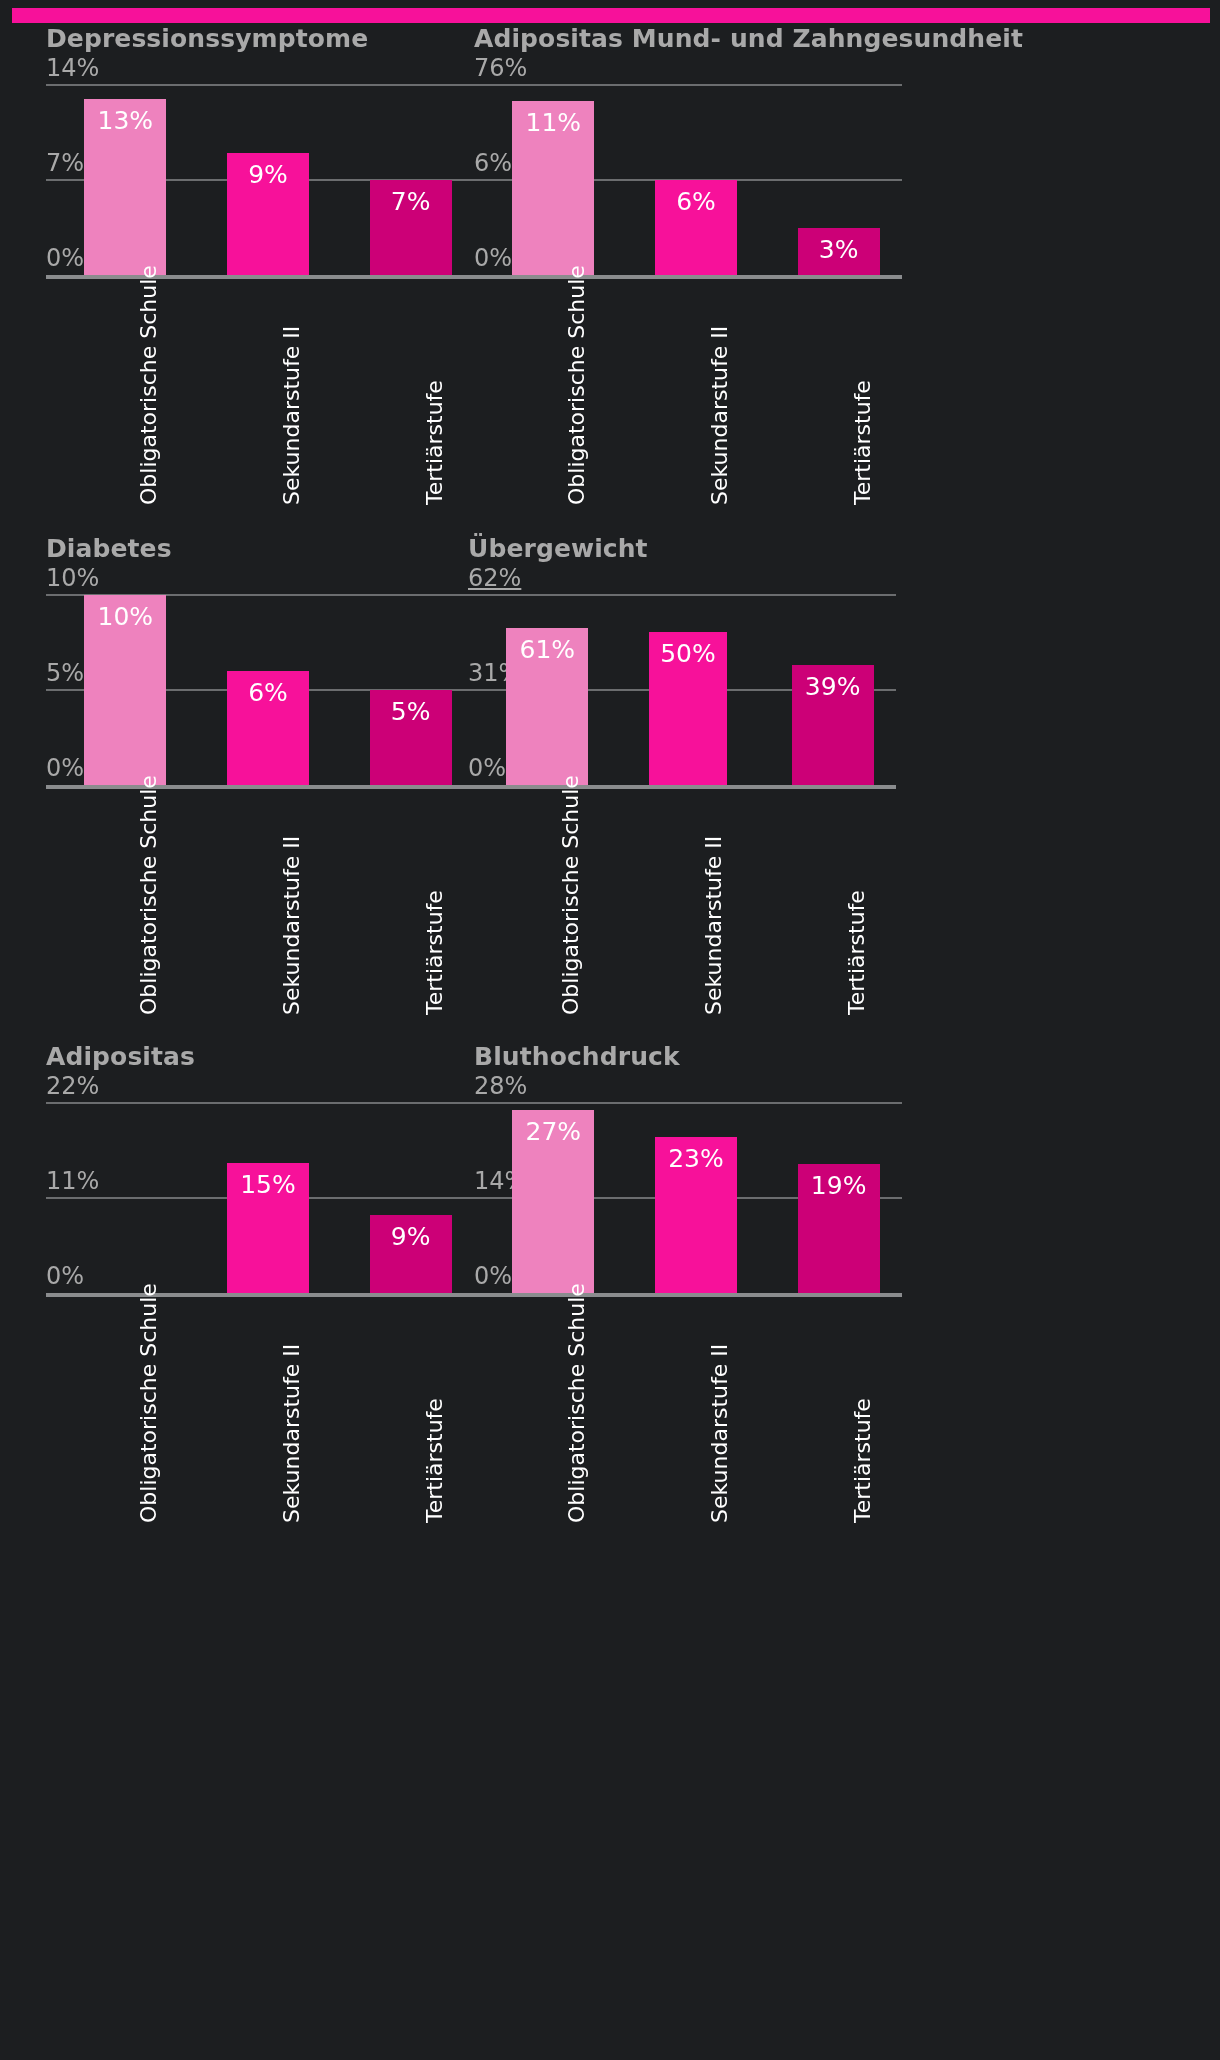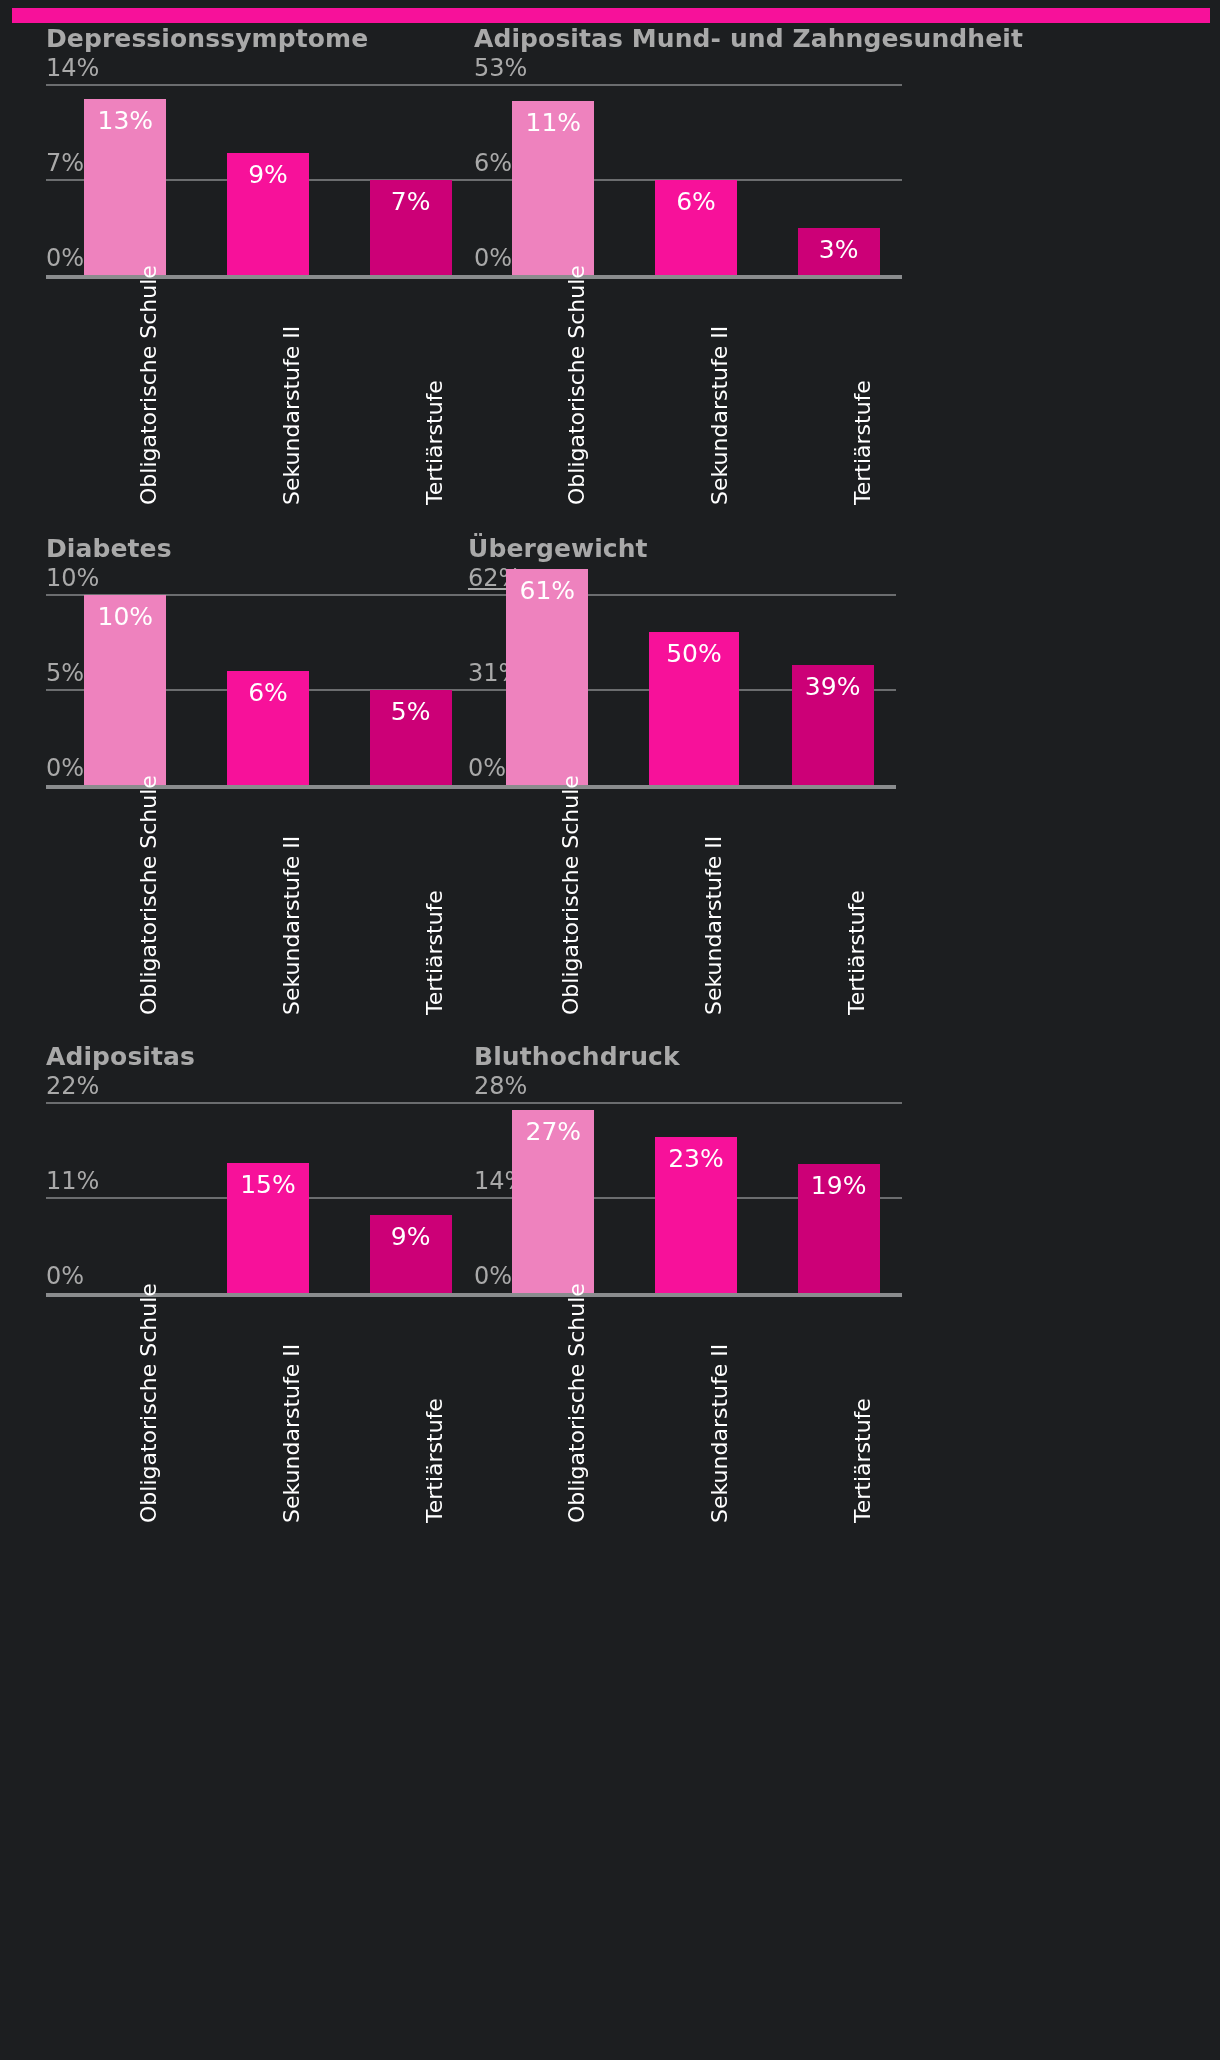--- a/index.html
+++ b/index.html
@@ -98,21 +98,21 @@
         </div>
       </div>
       <div class="panel" style="left: 474px; top: 0px; width: 428px;">
         <div class="panel-title">Adipositas Mund- und Zahngesundheit</div>
         <div class="plot" style="height: 190px; width: 428px; margin-top: 30px;">
           <div class="gridline axis" style="top: 190px; width: 428px;"></div>
           <div class="ytick" style="top: 190px;">0%</div>
           <div class="gridline" style="top: 94px; width: 428px;"></div>
           <div class="ytick" style="top: 95px;">6%</div>
           <div class="gridline" style="top: -1px; width: 428px;"></div>
-          <div class="ytick" style="top: 0px;">53%</div>
+          <div class="ytick" style="top: 0px;">76%</div>
           <div class="bar" style="left: 38.3333px; width: 82px; height: 174.167px; background: rgb(238, 130, 190);">
             <span class="val">11%</span>
           </div>
           <div class="bar" style="left: 181px; width: 82px; height: 95px; background: rgb(247, 17, 154);">
             <span class="val">6%</span>
           </div>
           <div class="bar" style="left: 323.667px; width: 82px; height: 47.5px; background: rgb(204, 0, 119);">
             <span class="val">3%</span>
           </div>
         </div>
@@ -149,24 +149,24 @@
       </div>
       <div class="panel" style="left: 468px; top: 510px; width: 428px;">
         <div class="panel-title">Übergewicht</div>
         <div class="plot" style="height: 190px; width: 428px; margin-top: 30px;">
           <div class="gridline axis" style="top: 190px; width: 428px;"></div>
           <div class="ytick" style="top: 190px;">0%</div>
           <div class="gridline" style="top: 94px; width: 428px;"></div>
           <div class="ytick" style="top: 95px;">31%</div>
           <div class="gridline" style="top: -1px; width: 428px;"></div>
           <div class="ytick" style="top: 0px; text-decoration: underline;">62%</div>
-          <div class="bar" style="left: 38.3333px; width: 82px; height: 216px; background: rgb(238, 130, 190);">
+          <div class="bar" style="left: 38.3333px; width: 82px; height: 157px; background: rgb(238, 130, 190);">
             <span class="val">61%</span>
           </div>
-          <div class="bar" style="left: 181px; width: 90px; height: 153.226px; background: rgb(247, 17, 154);">
+          <div class="bar" style="left: 181px; width: 78px; height: 153.226px; background: rgb(247, 17, 154);">
             <span class="val">50%</span>
           </div>
           <div class="bar" style="left: 323.667px; width: 82px; height: 119.516px; background: rgb(204, 0, 119);">
             <span class="val">39%</span>
           </div>
         </div>
         <div style="position: relative; height: 235px; width: 428px;">
           <div class="xlabel" style="left: 90.3333px; top: 230px;">Obligatorische Schule</div>
           <div class="xlabel" style="left: 233px; top: 230px;">Sekundarstufe II</div>
           <div class="xlabel" style="left: 375.667px; top: 230px;">Tertiärstufe</div>

